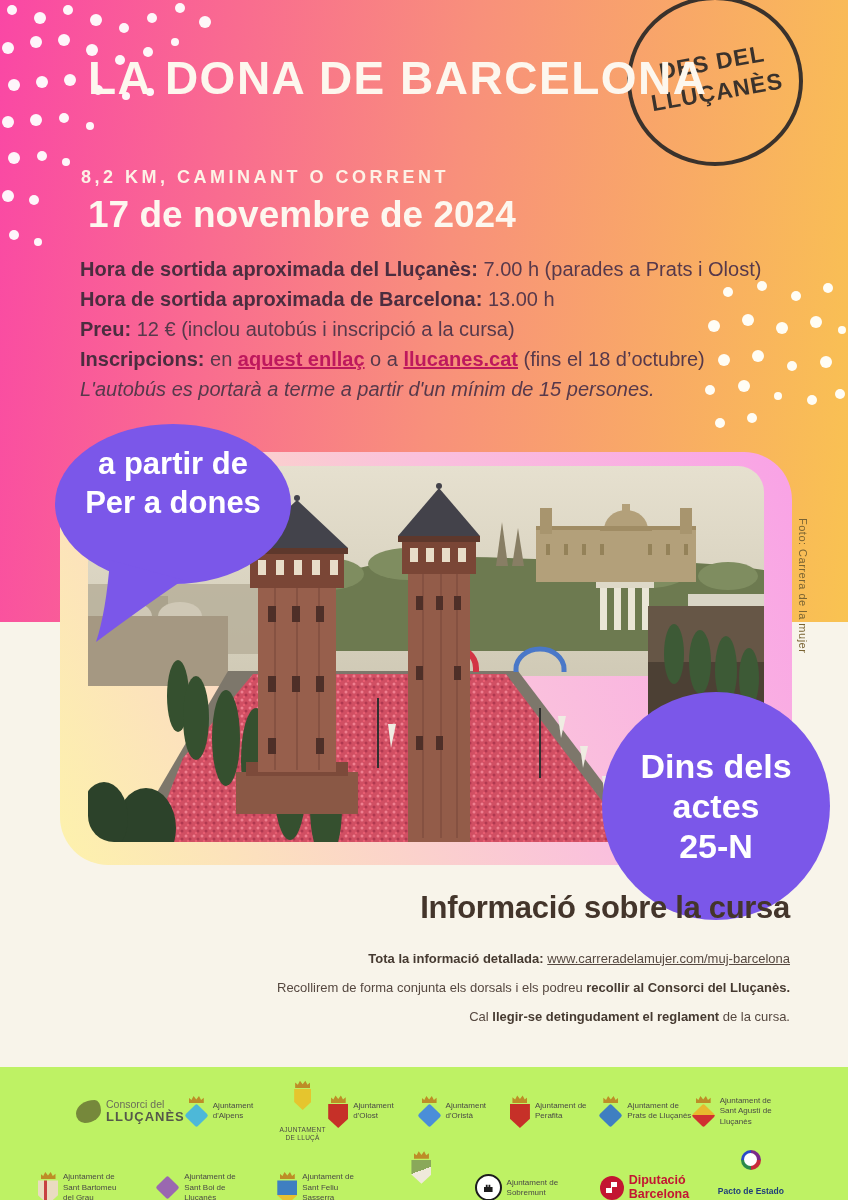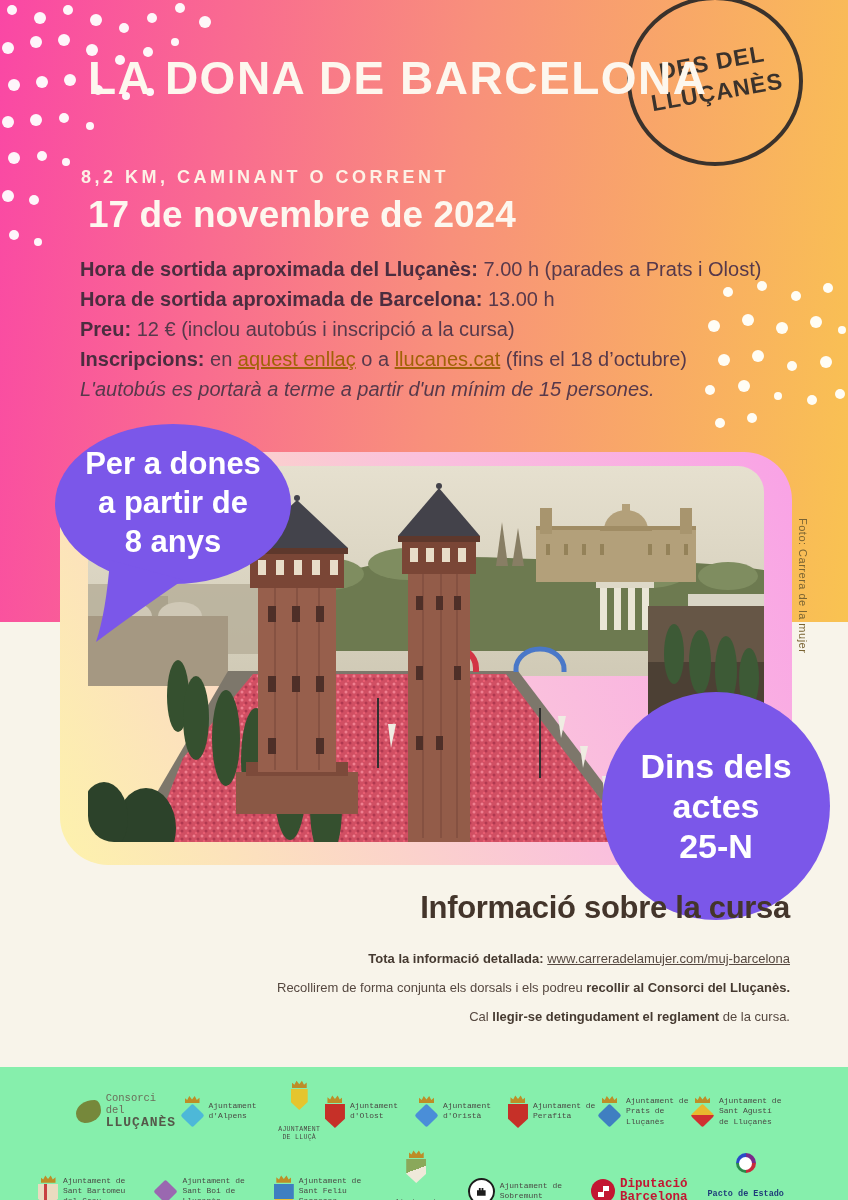--- a/index.html
+++ b/index.html
@@ -20,21 +20,21 @@
   .title{position:absolute;left:80px;top:52px;color:#fdf7ee;font-weight:800;
     font-size:46px;line-height:1.14;letter-spacing:1.5px;}
   .title .t2{padding-left:8px;}
   .subtitle{position:absolute;left:81px;top:167px;color:#fdf2e6;font-weight:700;
     font-size:18px;letter-spacing:3.5px;}
   .date{position:absolute;left:88px;top:194px;color:#fdf7ef;font-weight:800;font-size:37px;}
 
   .details{position:absolute;left:80px;top:254px;width:700px;color:#57394b;
     font-size:20px;line-height:30px;}
   .details b{color:#4b2d3f;}
-  .details .lnk{font-weight:normal;text-decoration:underline;color:#a16207;cursor:pointer;}
+  .details .lnk{font-weight:bold;text-decoration:underline;color:#be185d;cursor:pointer;}
   .details .it{font-style:italic;}
 
   
   .frame{position:absolute;left:60px;top:452px;width:732px;height:413px;border-radius:48px;
     background:linear-gradient(245deg,#f9a2e6 0%,#fac0dd 40%,#fdf2ac 100%);}
   .photo{position:absolute;left:88px;top:466px;width:676px;height:376px;border-radius:26px;
     overflow:hidden;}
   .credit{position:absolute;left:797px;top:518px;writing-mode:vertical-rl;
     font-size:11px;color:#7a6433;letter-spacing:.5px;}
 
@@ -48,21 +48,21 @@
     color:#fff;font-weight:800;font-size:34px;line-height:1.18;text-align:center;}
 
   
   .info{position:absolute;left:80px;top:890px;width:710px;text-align:right;}
   .info h2{margin:0 0 18px 0;color:#44352b;font-size:31px;font-weight:800;letter-spacing:-.3px;}
   .info p{margin:0;color:#564840;font-size:13px;line-height:29px;}
   .info b{color:#463a31;}
   .info .ulink{text-decoration:underline;color:#564840;cursor:pointer;}
 
   
-  .footer{position:absolute;left:0;top:1067px;width:848px;height:133px;background:#86efac;font-family:Liberation Mono, monospace;}
+  .footer{position:absolute;left:0;top:1067px;width:848px;height:133px;background:#bef264;}
   .frow{display:flex;align-items:center;justify-content:space-between;padding:0 64px 0 76px;}
   .frow1{margin-top:13px;}
   .frow2{margin-top:7px;padding-left:38px;}
   .flogo{display:flex;align-items:center;gap:5px;}
   .flogo.col{flex-direction:column;gap:16px;}
   .flabel{font-size:8px;color:#4a4a45;line-height:1.3;max-width:66px;}
   .flabel.tiny{font-size:6.5px;text-align:center;max-width:52px;letter-spacing:.3px;}
   .emblem{display:flex;flex-direction:column;align-items:center;}
   .crown{width:15px;height:8px;background:#bd8d27;margin-bottom:1px;
     clip-path:polygon(0 100%,0 30%,18% 58%,32% 8%,50% 52%,68% 8%,82% 58%,100% 30%,100% 100%);}
@@ -334,23 +334,22 @@
   </div>
 
   <div class="credit">Foto: Carrera de la mujer</div>
 
   <div class="bubble">
     <svg width="260" height="240" viewBox="0 0 260 240">
       <ellipse cx="125" cy="92" rx="118" ry="80" fill="#7b57e9"></ellipse>
       <path d="M62,148 Q58,200 48,230 Q95,195 135,168 Z" fill="#7b57e9"></path>
     </svg>
     <div class="bubble-text">
+      <div>a partir de</div>
       <div>Per a dones</div>
-      <div>a partir de</div>
-      <div>8 anys</div>
     </div>
   </div>
 
   <div class="circle25">
     <div>Dins dels</div>
     <div>actes</div>
     <div>25-N</div>
   </div>
 
   <div class="info">

